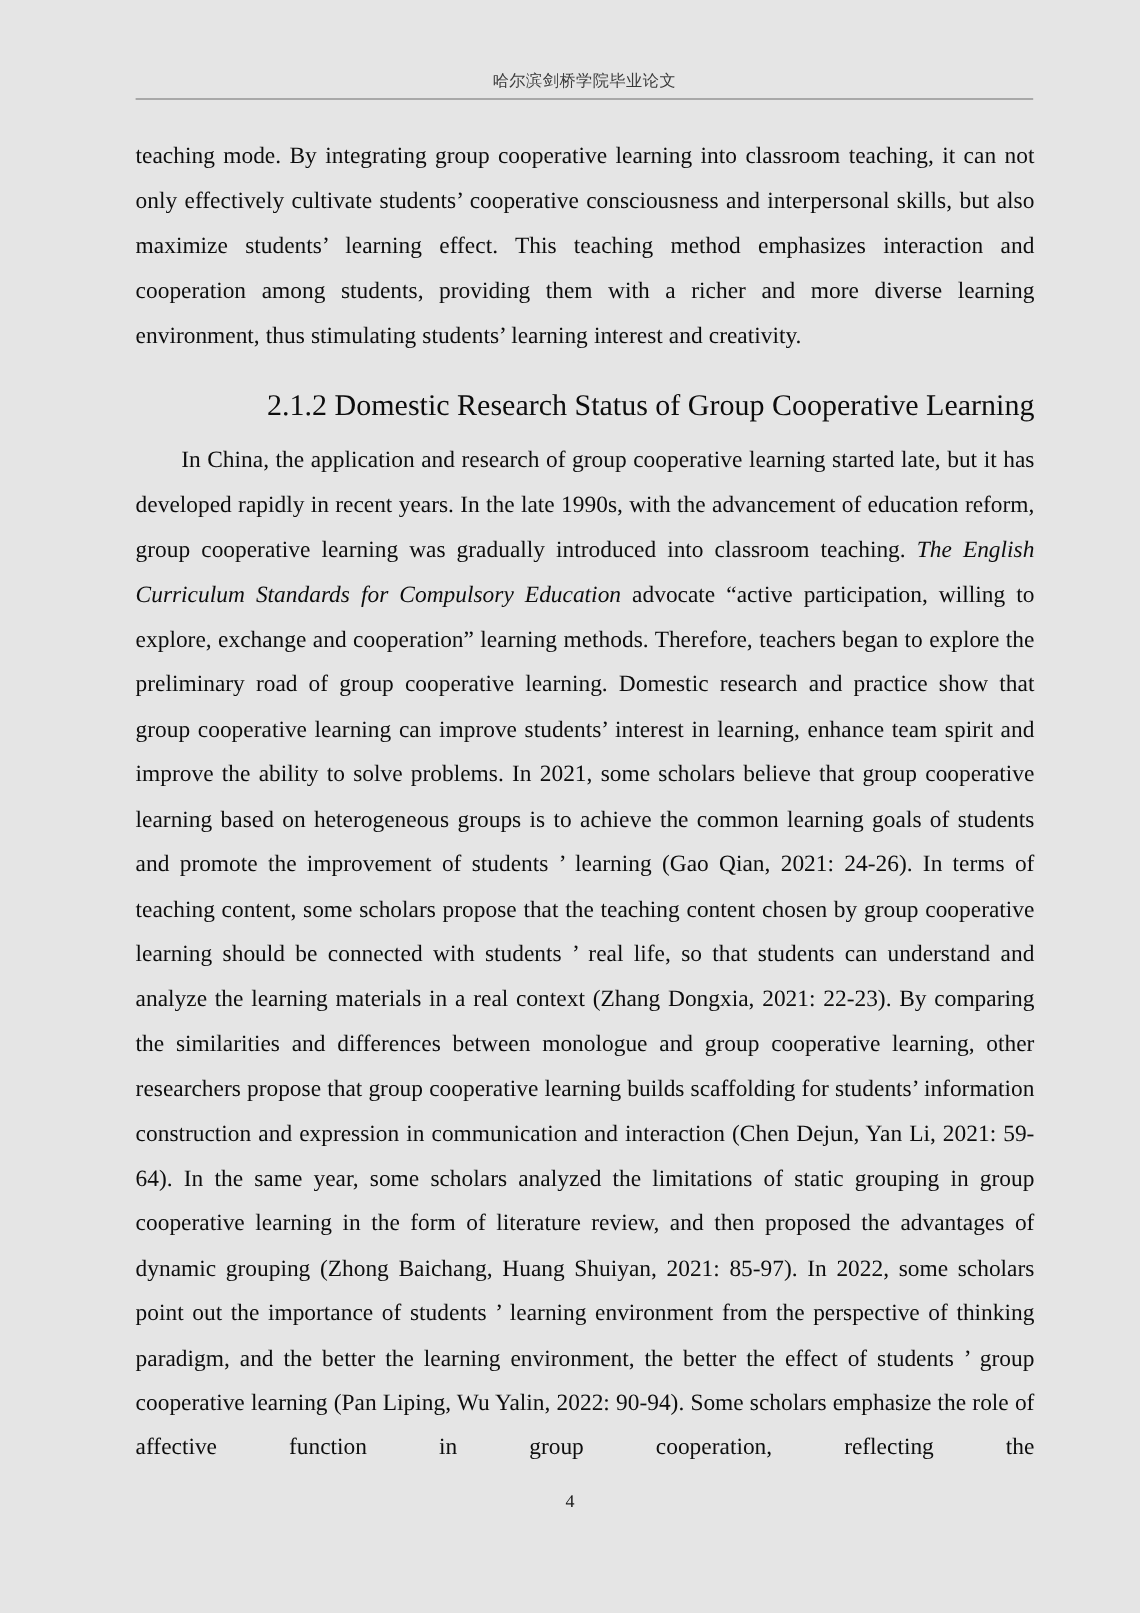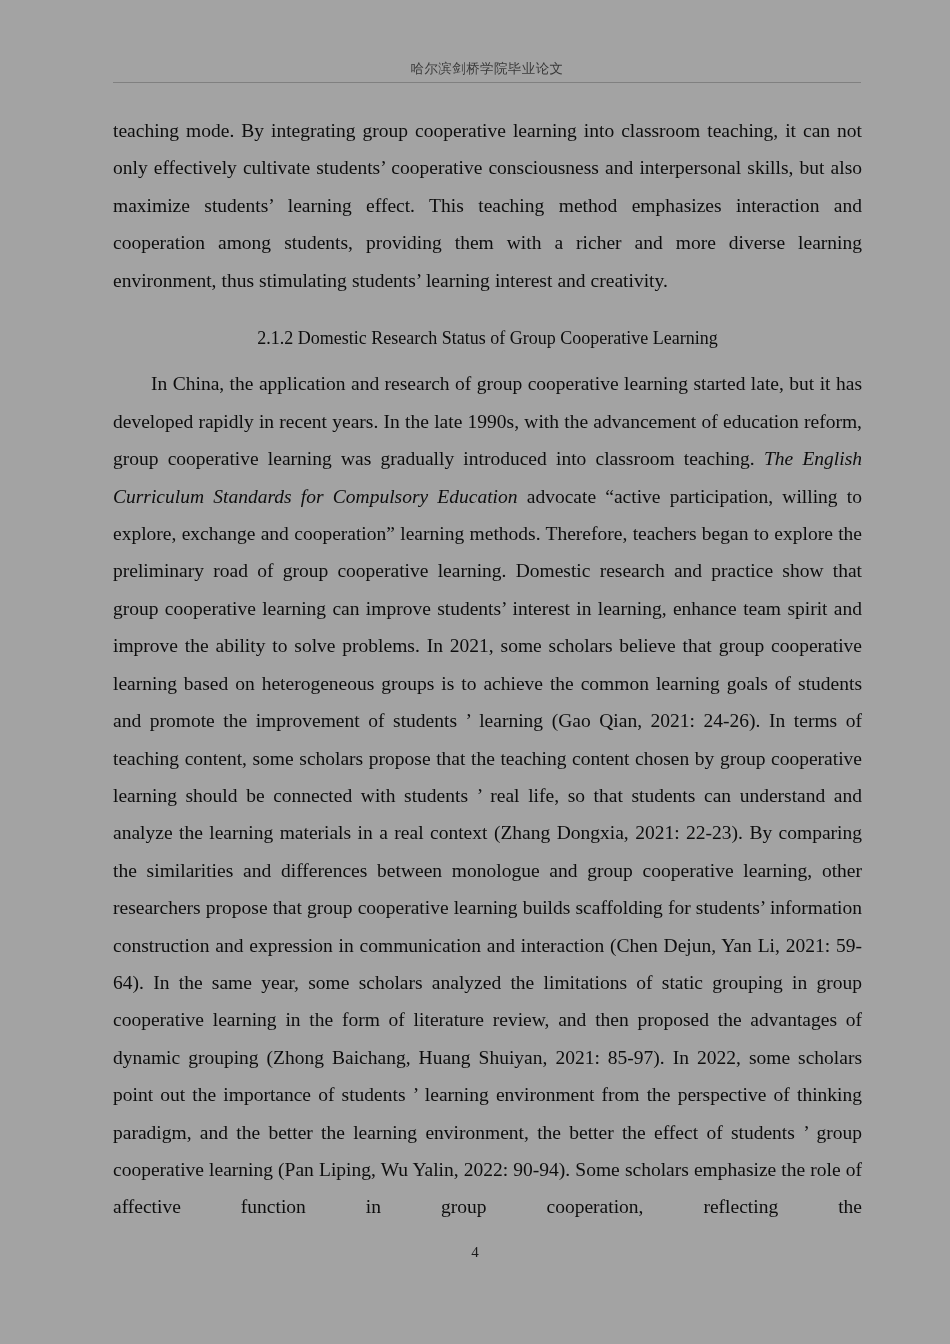--- a/index.html
+++ b/index.html
@@ -12,21 +12,21 @@
     height: 1344px;
     font-family: "Liberation Serif", "DejaVu Serif", serif;
     color: #000000;
     -webkit-font-smoothing: antialiased;
   }
   .page {
     position: relative;
     width: 950px;
     height: 1344px;
     box-sizing: border-box;
-    background: #a3a3a3;
+    background: #e5e5e5;
     overflow: hidden;
   }
 
   
   .header-zone {
     position: absolute;
     left: 113px;
     top: 58px;
     width: 748px;
   }
@@ -72,24 +72,24 @@
     text-align-last: justify;
   }
   p.body-par.ragged-last {
     text-align-last: left;
     font-family: Liberation Serif, serif;
   }
 
   h2.section-heading {
     margin: 0;
     padding: 0;
-    font-size: 18px;
+    font-size: 25px;
     line-height: 37.4px;
     font-weight: normal;
-    text-align: center;
+    text-align: right;
     color: #0d0d0d;
     white-space: nowrap;
   }
 
   .sp-before-heading { height: 21px; }
   .sp-after-heading  { height: 8px; }
 
   i.work-title { font-style: italic; }
 
   

